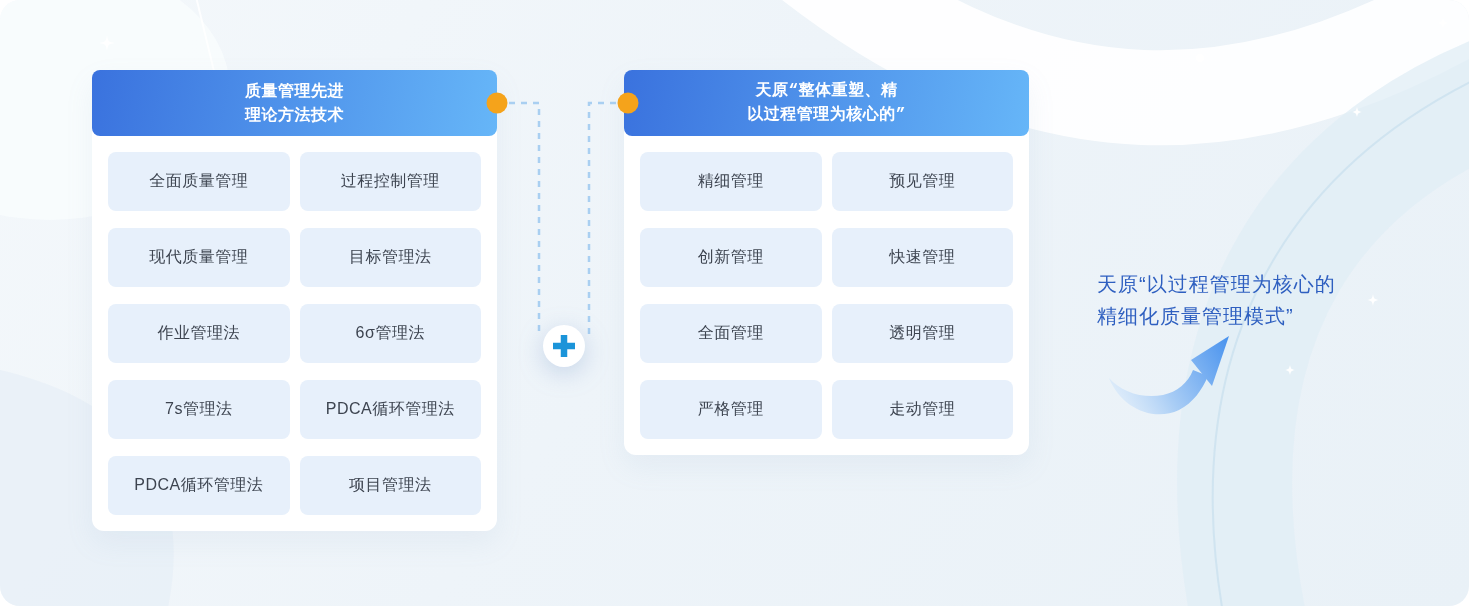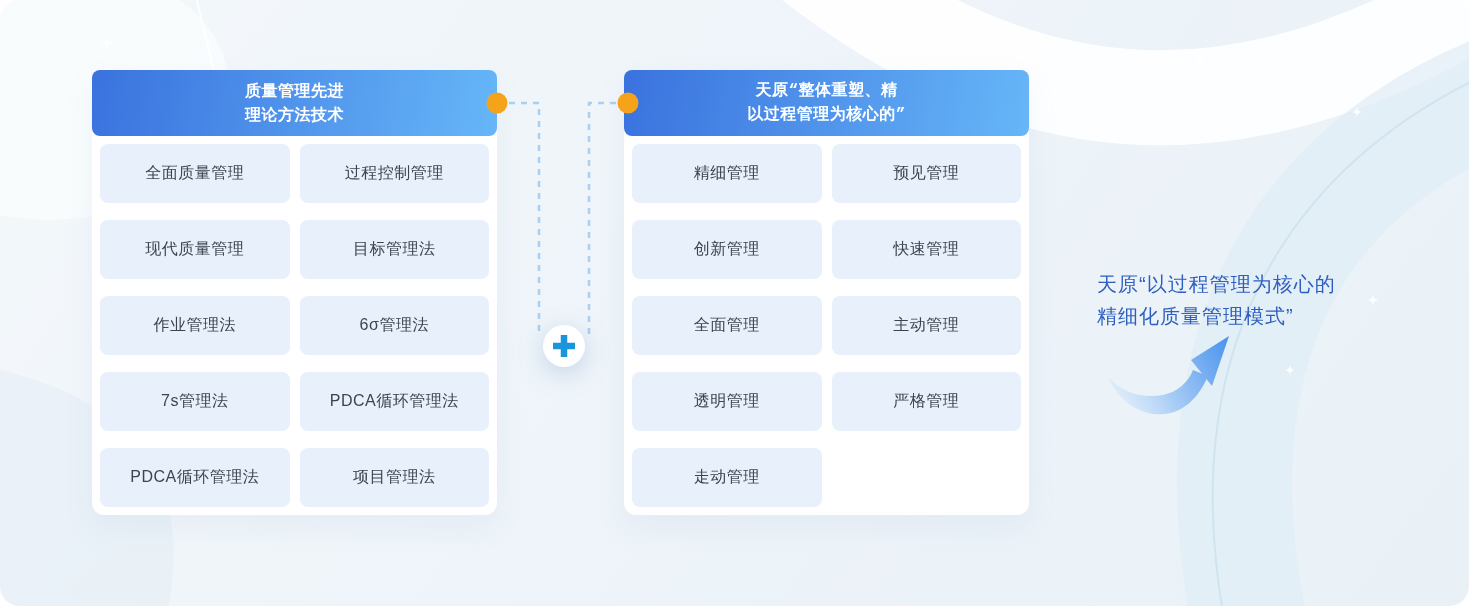--- a/index.html
+++ b/index.html
@@ -15,21 +15,21 @@
   }
   .panel.left { left:92px; }
   .panel.right { left:624px;font-family:Liberation Mono, monospace; }
   .panel-header {
     height:66px; border-radius:8px;
     background:linear-gradient(100deg,var(--header-gradient-start,#3A72DE) 0%,var(--header-gradient-end,#66B6F8) 100%);
     color:#ffffff; font-weight:bold; font-size:16px; line-height:24px;
     display:flex; flex-direction:column; align-items:center; justify-content:center; text-align:center;
     letter-spacing:.5px;
   }
-  .cells { display:grid; grid-template-columns:1fr 1fr; gap:17px 10px; padding:8px; }
+  .cells { display:grid; grid-template-columns:1fr 1fr; gap:17px 10px; padding:16px; }
   .cell {
     height:59px; background:var(--cell-background,#E7F0FB); border-radius:8px;
     display:flex; align-items:center; justify-content:center;
     font-size:16px; color:var(--cell-text,#3D4450); letter-spacing:.5px;
   }
 
   .connector-svg { position:absolute; inset:0; width:100%; height:100%; z-index:3; pointer-events:none; }
   .plus-circle { filter:drop-shadow(0 6px 12px rgba(90,130,190,.28)); }
 
   .result {
@@ -84,21 +84,20 @@
     <div class="panel-header">
       <span>天原“整体重塑、精</span>
       <span>以过程管理为核心的”</span>
     </div>
     <div class="cells">
       <div class="cell">精细管理</div>
       <div class="cell">预见管理</div>
       <div class="cell">创新管理</div>
       <div class="cell">快速管理</div>
       <div class="cell">全面管理</div>
-      <div class="cell">主动管理</div>
       <div class="cell">透明管理</div>
       <div class="cell">严格管理</div>
       <div class="cell">走动管理</div>
     </div>
   </div>
 
   <svg class="connector-svg" viewBox="0 0 1469 606">
     <path d="M497,103 H539 V337" fill="none" style="stroke:var(--connector-line,#A9CFF1)" stroke-width="2.5" stroke-dasharray="6 6"></path>
     <path d="M628,103 H589 V337" fill="none" style="stroke:var(--connector-line,#A9CFF1)" stroke-width="2.5" stroke-dasharray="6 6"></path>
     <circle cx="497" cy="103" r="10.5" style="fill:var(--connector-dot,#F5A31B)"></circle>

